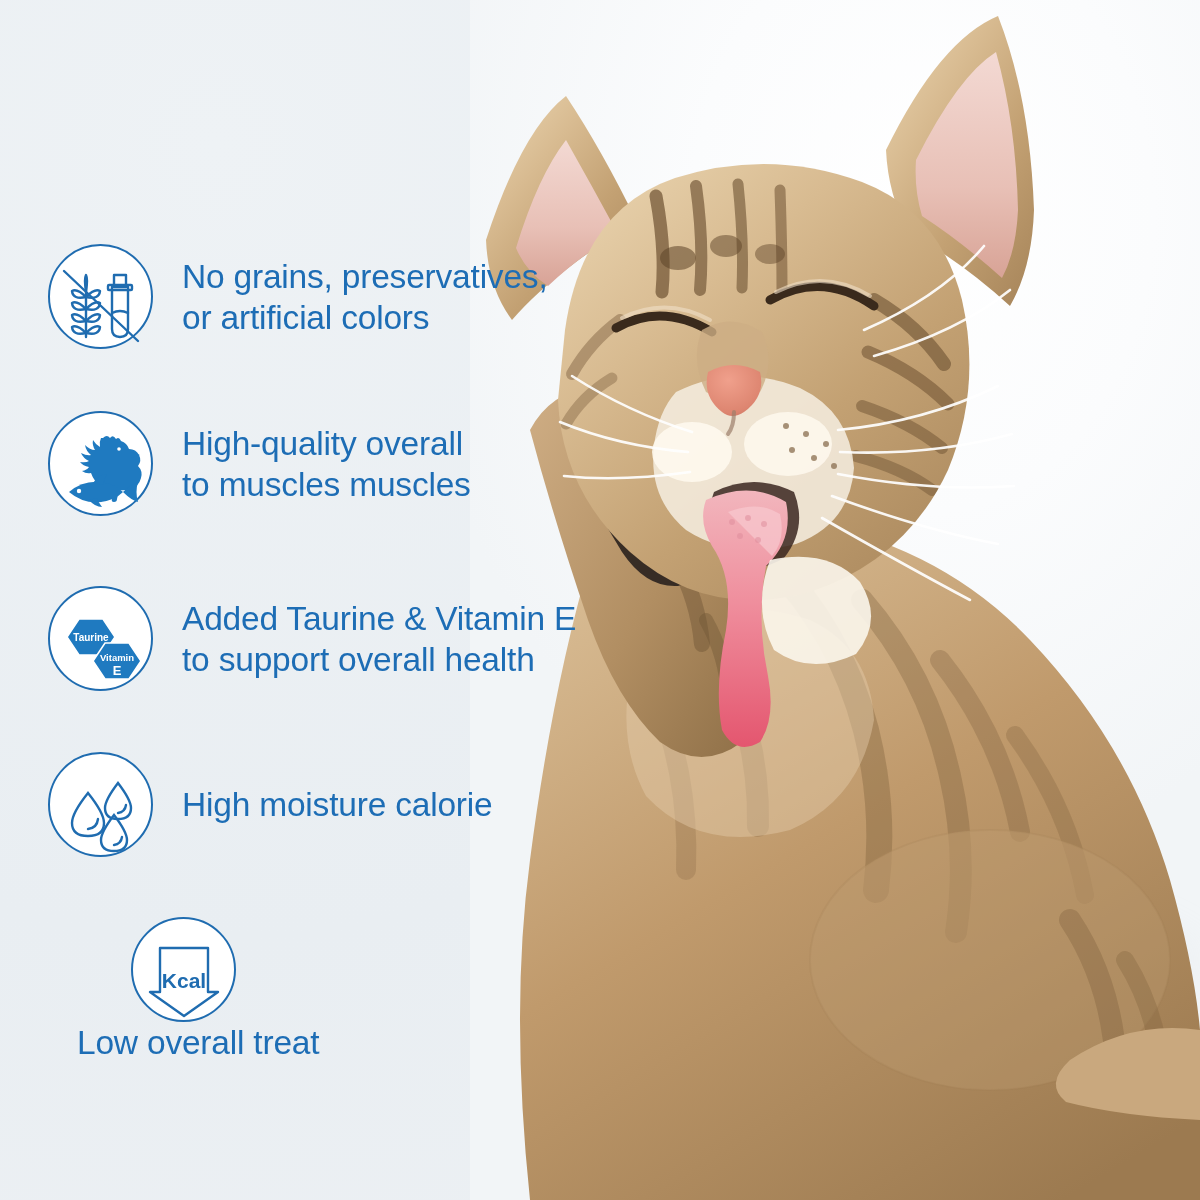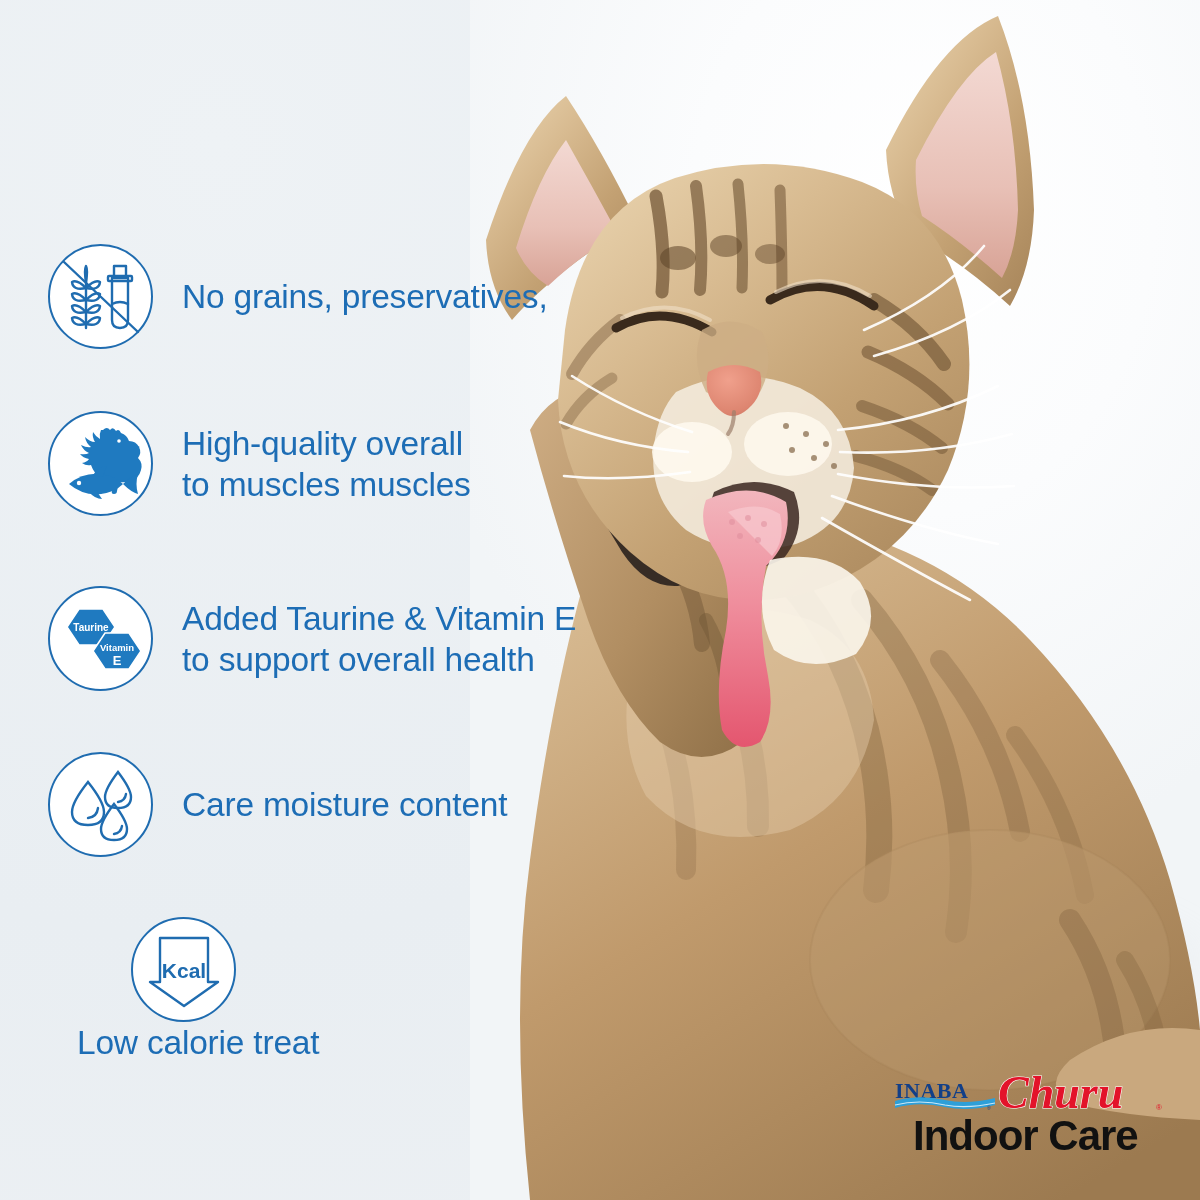--- a/index.html
+++ b/index.html
@@ -33,21 +33,21 @@
   .cat{position:absolute;left:0;top:0;width:730px;height:1200px;}
 
   
   .features{position:absolute;left:0;top:0;width:700px;height:1048px;}
   .frow{position:absolute;display:flex;align-items:center;}
   .fcircle{
     width:101px;height:101px;border-radius:50%;
     border:2px solid #1f6cb0;
     background:radial-gradient(circle at 50% 42%, #ffffff 0%, #ffffff 72%, #fbfcfd 100%);
     flex:0 0 auto;position:relative;
-    display:flex;align-items:center;justify-content:center;
+    display:flex;align-items:flex-end;justify-content:center;
   }
   .fcircle svg{display:block;}
   .ftext{
     margin-left:29px;
     color:#1d6db5;
     font-size:33.5px;
     line-height:41px;
     letter-spacing:-0.2px;
     white-space:nowrap;
     font-weight:400;
@@ -256,20 +256,21 @@
             <rect x="54" y="10" width="12" height="12"></rect>
             <rect x="48" y="20" width="24" height="5" rx="1"></rect>
             <path d="M52 48 q8 -4 16 0"></path>
           </g>
 
           <path d="M4 6 L78 76" stroke="#1f6cb0" stroke-width="2.4" fill="none" stroke-linecap="round"></path>
         </svg>
       </div>
       <div class="ftext">
         <span>No grains, preservatives,</span>
+        <span class="l2">or artificial colors</span>
       </div>
     </div>
 
     <div class="frow" style="left:48px;top:411px;">
       <div class="fcircle">
         <svg width="84" height="84" viewBox="0 0 84 84">
           <g fill="#1f7ac0">
 
             <path d="M44 8 q4 -4 7 0 q3 -4 6 1 q3 -3 5 2 q6 2 8 8 q7 0 10 6 q3 6 -1 11 q5 5 3 12 q-2 8 -10 11 q-6 2 -12 1 l-2 9 q0 3 -3 3 q-3 0 -2 -3 l1 -9 l-6 -1 l-3 10 q-1 3 -4 2 q-3 -1 -2 -4 l4 -10 q-8 -5 -11 -14 q-5 1 -9 -2 q5 -1 7 -4 q-6 -1 -9 -5 q6 1 9 -1 q-6 -3 -8 -8 q6 3 10 2 q-5 -4 -6 -10 q5 5 10 5 q-3 -5 -2 -10 q3 5 7 7 q-1 -5 1 -9 Z"></path>
             <circle cx="60" cy="19" r="1.8" fill="#ffffff"></circle>
@@ -314,49 +315,31 @@
             <path d="M26 16 q16 20 16 30 q0 13 -16 13 q-16 0 -16 -13 q0 -10 16 -30 Z"></path>
             <path d="M26 52 q9 -1 10 -10"></path>
             <path d="M56 6 q13 17 13 25 q0 11 -13 11 q-13 0 -13 -11 q0 -8 13 -25 Z"></path>
             <path d="M56 36 q7 -1 8 -8"></path>
             <path d="M52 38 q13 17 13 25 q0 11 -13 11 q-13 0 -13 -11 q0 -8 13 -25 Z"></path>
             <path d="M52 68 q7 -1 8 -8"></path>
           </g>
         </svg>
       </div>
       <div class="ftext">
-        <span>Care moisture content</span>
+        <span>High moisture calorie</span>
       </div>
     </div>
 
     <div class="frow" style="left:48px;top:917px;flex-direction:column;">
       <div class="fcircle">
         <svg width="80" height="80" viewBox="0 0 80 80">
           <path d="M16 8 L64 8 L64 52 L74 52 L40 76 L6 52 L16 52 Z" fill="none" stroke="#1f6cb0" stroke-width="2.4" stroke-linejoin="round"></path>
           <text x="40" y="48" text-anchor="middle" font-family="Liberation Sans, sans-serif" font-size="21" font-weight="700" fill="#1f6cb0">Kcal</text>
         </svg>
       </div>
       <div class="ftext">
-        <span>Low calorie treat</span>
+        <span>Low overall treat</span>
       </div>
     </div>
   </div>
 
-  <div class="logo">
-
-    <svg class="inaba" viewBox="0 0 106 36">
-      <text x="2" y="22" font-family="Liberation Serif, serif" font-size="22" font-weight="700" fill="#123f88" letter-spacing="0.5">INABA</text>
-      <path d="M2 25 q24 -7 50 -1 q22 5 50 -2 l0 7 q-27 7 -50 2 q-26 -6 -50 1 Z" fill="#2e9fd8"></path>
-      <path d="M2 29 q24 -6 50 0 q22 4 50 -2" stroke="#ffffff" stroke-width="1.2" fill="none" opacity=".75"></path>
-      <text x="94" y="34" font-family="Liberation Sans, sans-serif" font-size="5" fill="#123f88">®</text>
-    </svg>
-
-    <svg class="churu" viewBox="0 0 196 50">
-      <text x="2" y="40" font-family="Liberation Serif, serif" font-size="46" font-style="italic" font-weight="700" fill="#e3132a" stroke="#ffffff" stroke-width="1.1" paint-order="stroke">Churu</text>
-      <text x="160" y="42" font-family="Liberation Sans, sans-serif" font-size="8" fill="#e3132a">®</text>
-    </svg>
-
-    <svg class="indoorcare" viewBox="0 0 276 52">
-      <text x="0" y="40" font-family="Liberation Sans, sans-serif" font-size="42" font-weight="700" fill="#111111" letter-spacing="-1">Indoor Care</text>
-    </svg>
-  </div>
 
 </div>
 
 </body></html>

